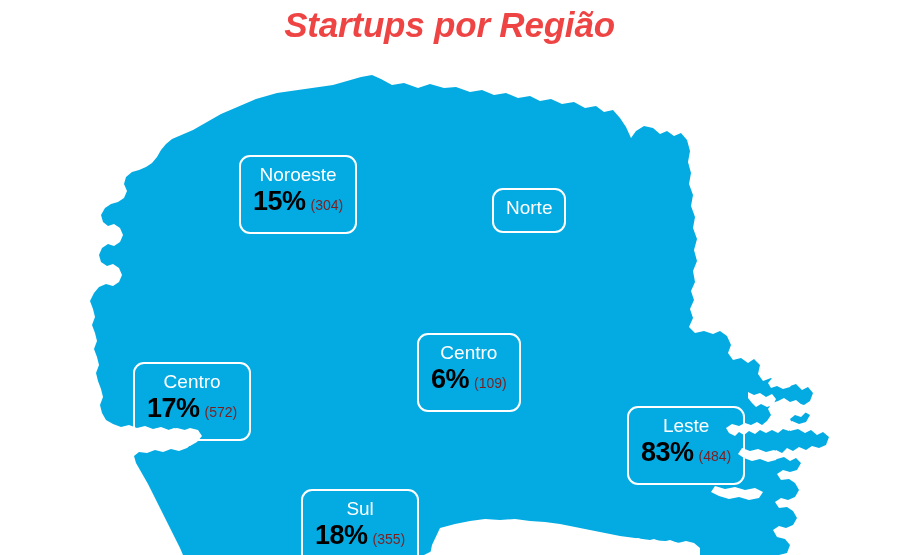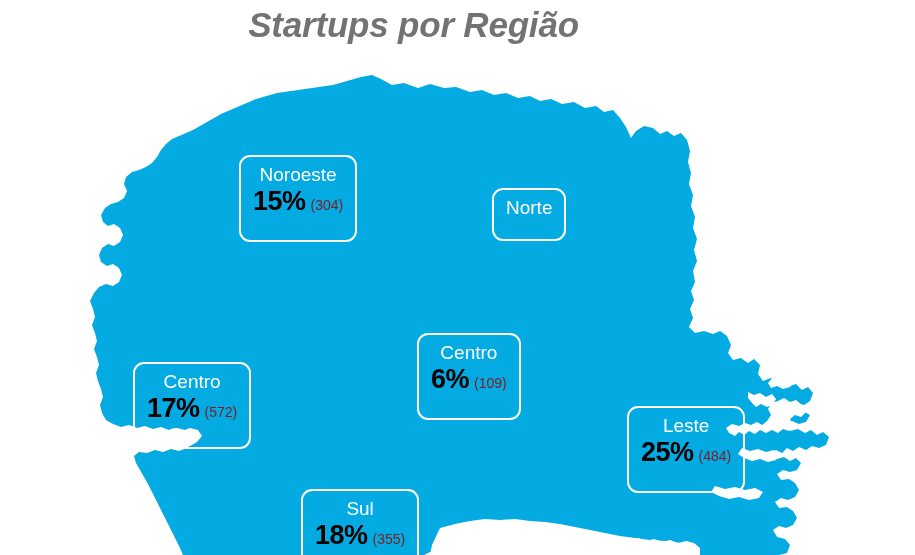--- a/index.html
+++ b/index.html
@@ -20,39 +20,40 @@
   #chart-title {
     position: absolute;
     left: 0;
     top: 0;
     width: 827px;
     text-align: center;
     font-size: 35px;
     line-height: 50px;
     font-style: italic;
     font-weight: bold;
-    color: #737373;
+    color: #ef4444;
     letter-spacing: -0.2px;
     white-space: nowrap;
+    padding-left: 36px;
   }
   #map-layer {
     position: absolute;
     left: 0;
     top: 0;
     width: 915px;
     height: 555px;
   }
   .region-label {
     position: absolute;
     box-sizing: border-box;
     border: 2px solid #ffffff;
     border-radius: 11px;
     background: transparent;
     text-align: center;
-    padding: 6px 12px 20px 12px;
+    padding: 6px 12px 12px 12px;
     white-space: nowrap;
   }
   .region-name {
     display: block;
     color: #ffffff;
     font-size: 19px;
     line-height: 23px;
     font-weight: normal;
   }
   .region-stats {
@@ -197,21 +198,21 @@
   <div class="region-label lbl-oeste">
     <span class="region-name">Centro</span>
     <span class="region-stats">
       <span class="region-pct">17%</span><span class="region-count">(572)</span>
     </span>
   </div>
 
   <div class="region-label lbl-leste">
     <span class="region-name">Leste</span>
     <span class="region-stats">
-      <span class="region-pct">25%</span><span class="region-count">(484)</span>
+      <span class="region-pct">83%</span><span class="region-count">(484)</span>
     </span>
   </div>
 
   <div class="region-label lbl-sul">
     <span class="region-name">Sul</span>
     <span class="region-stats">
       <span class="region-pct">18%</span><span class="region-count">(355)</span>
     </span>
   </div>
 

